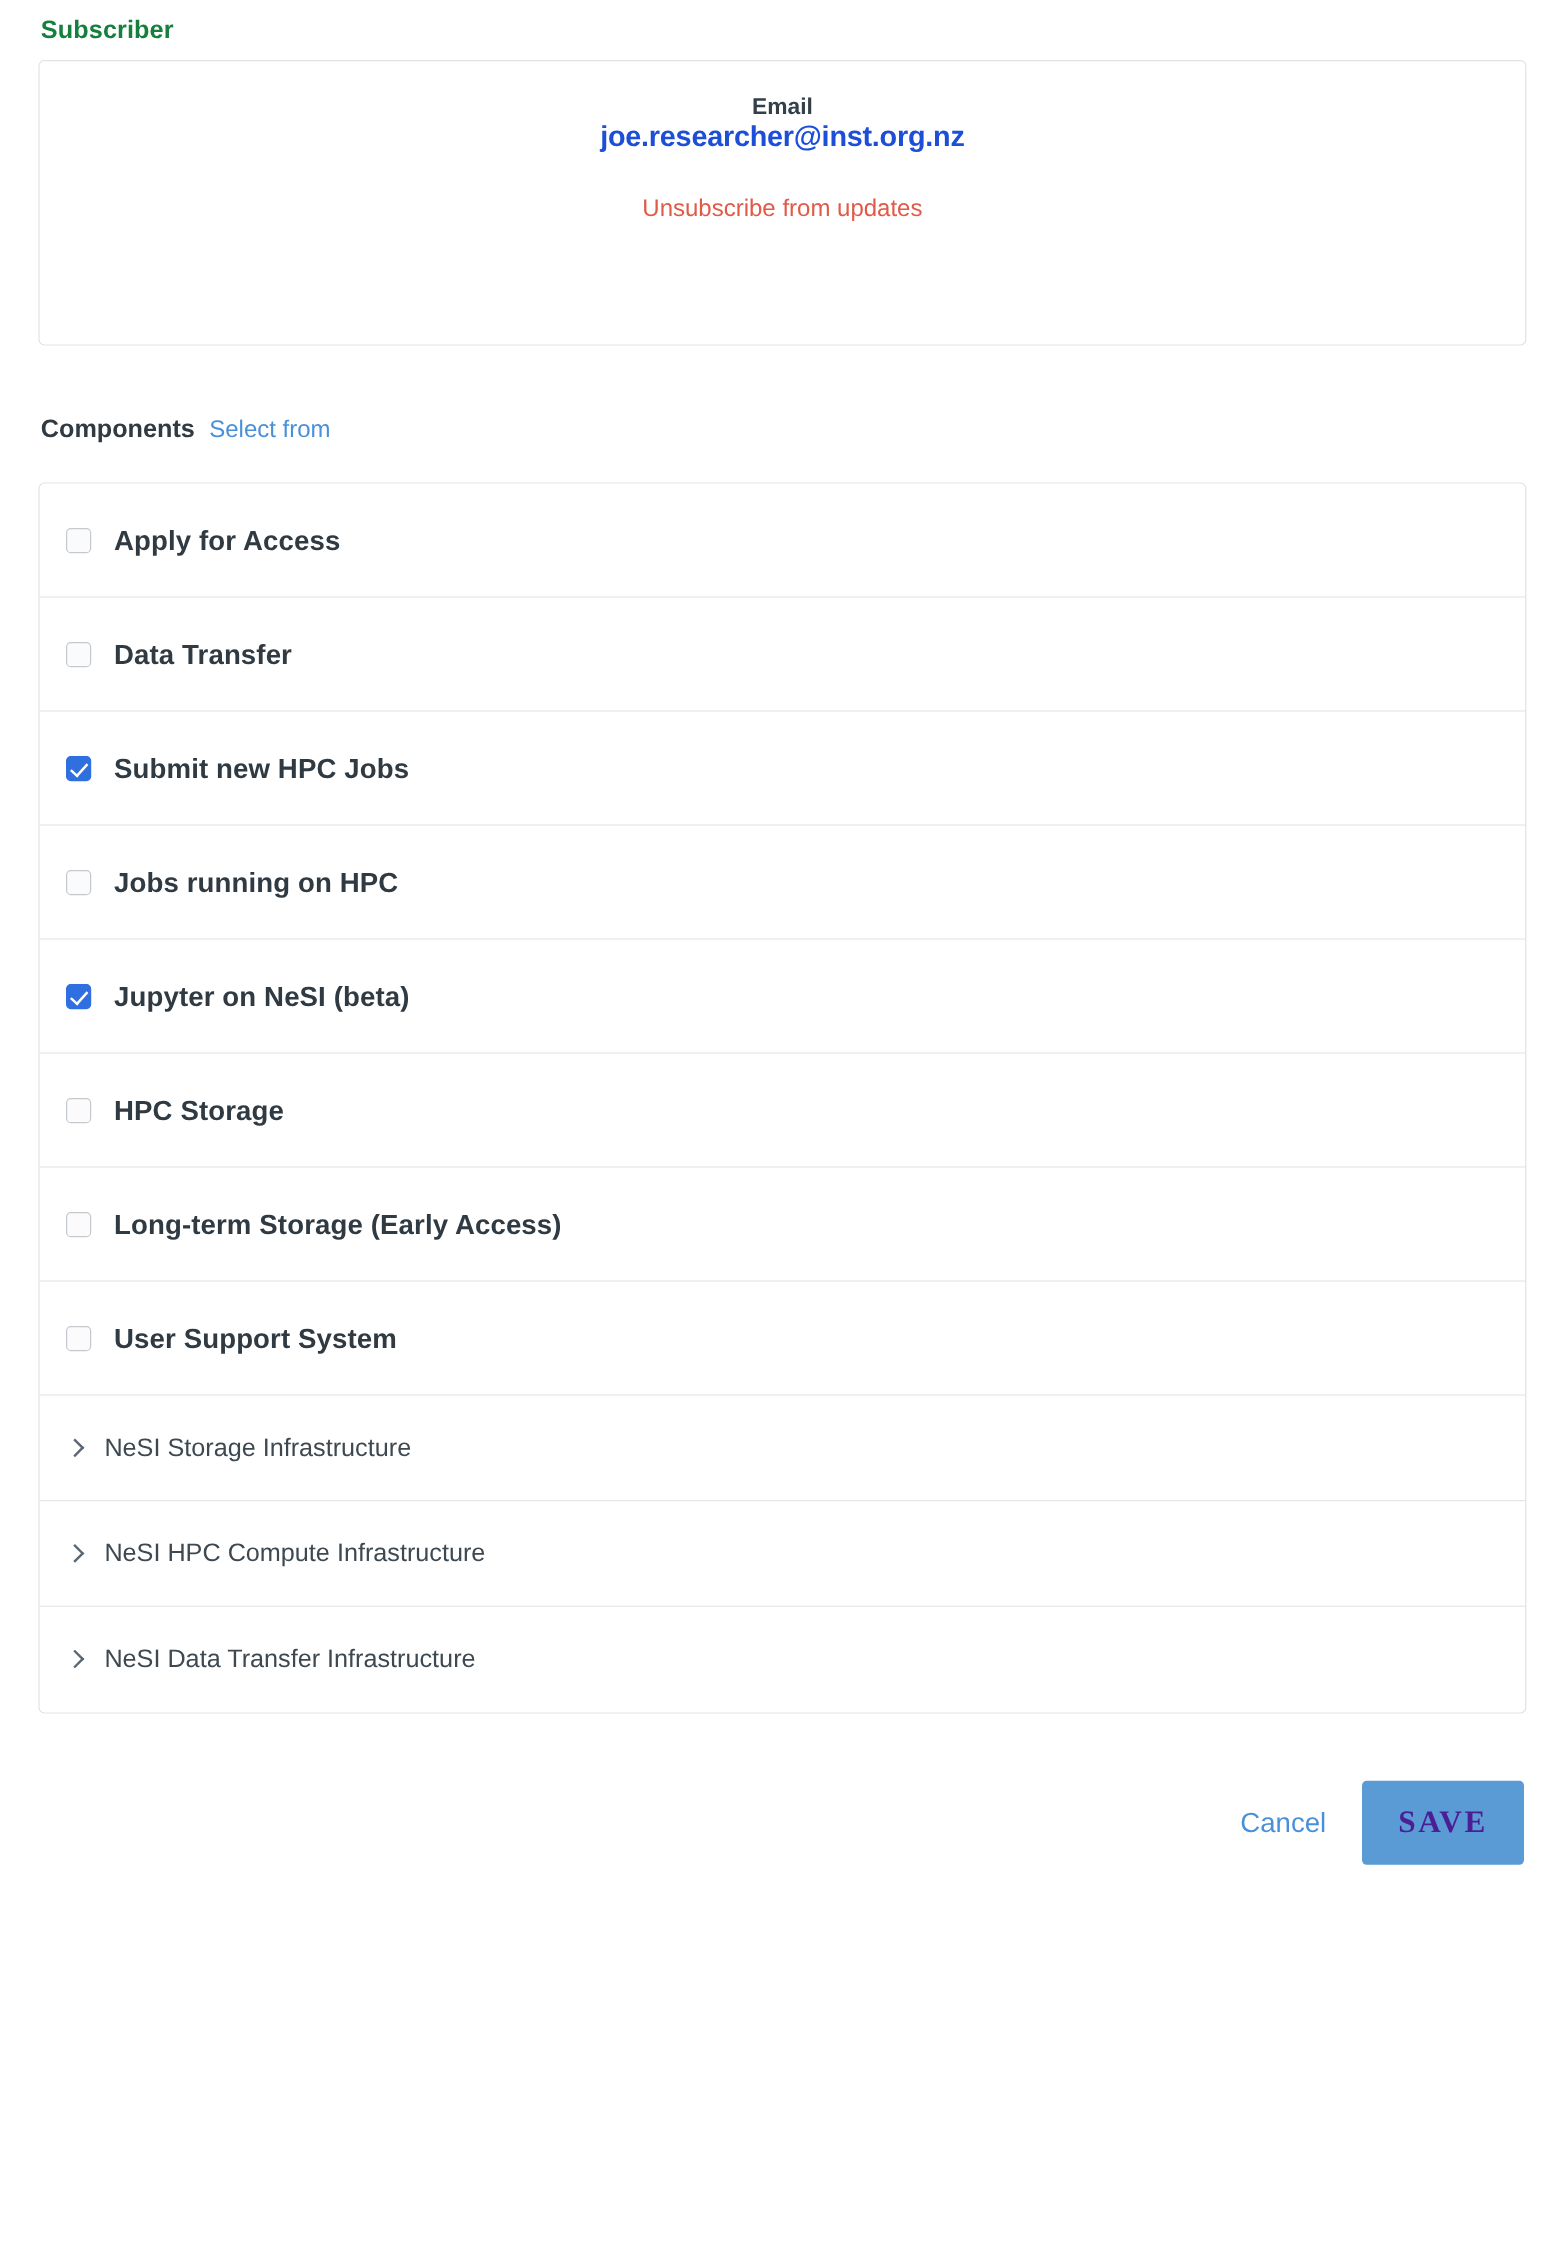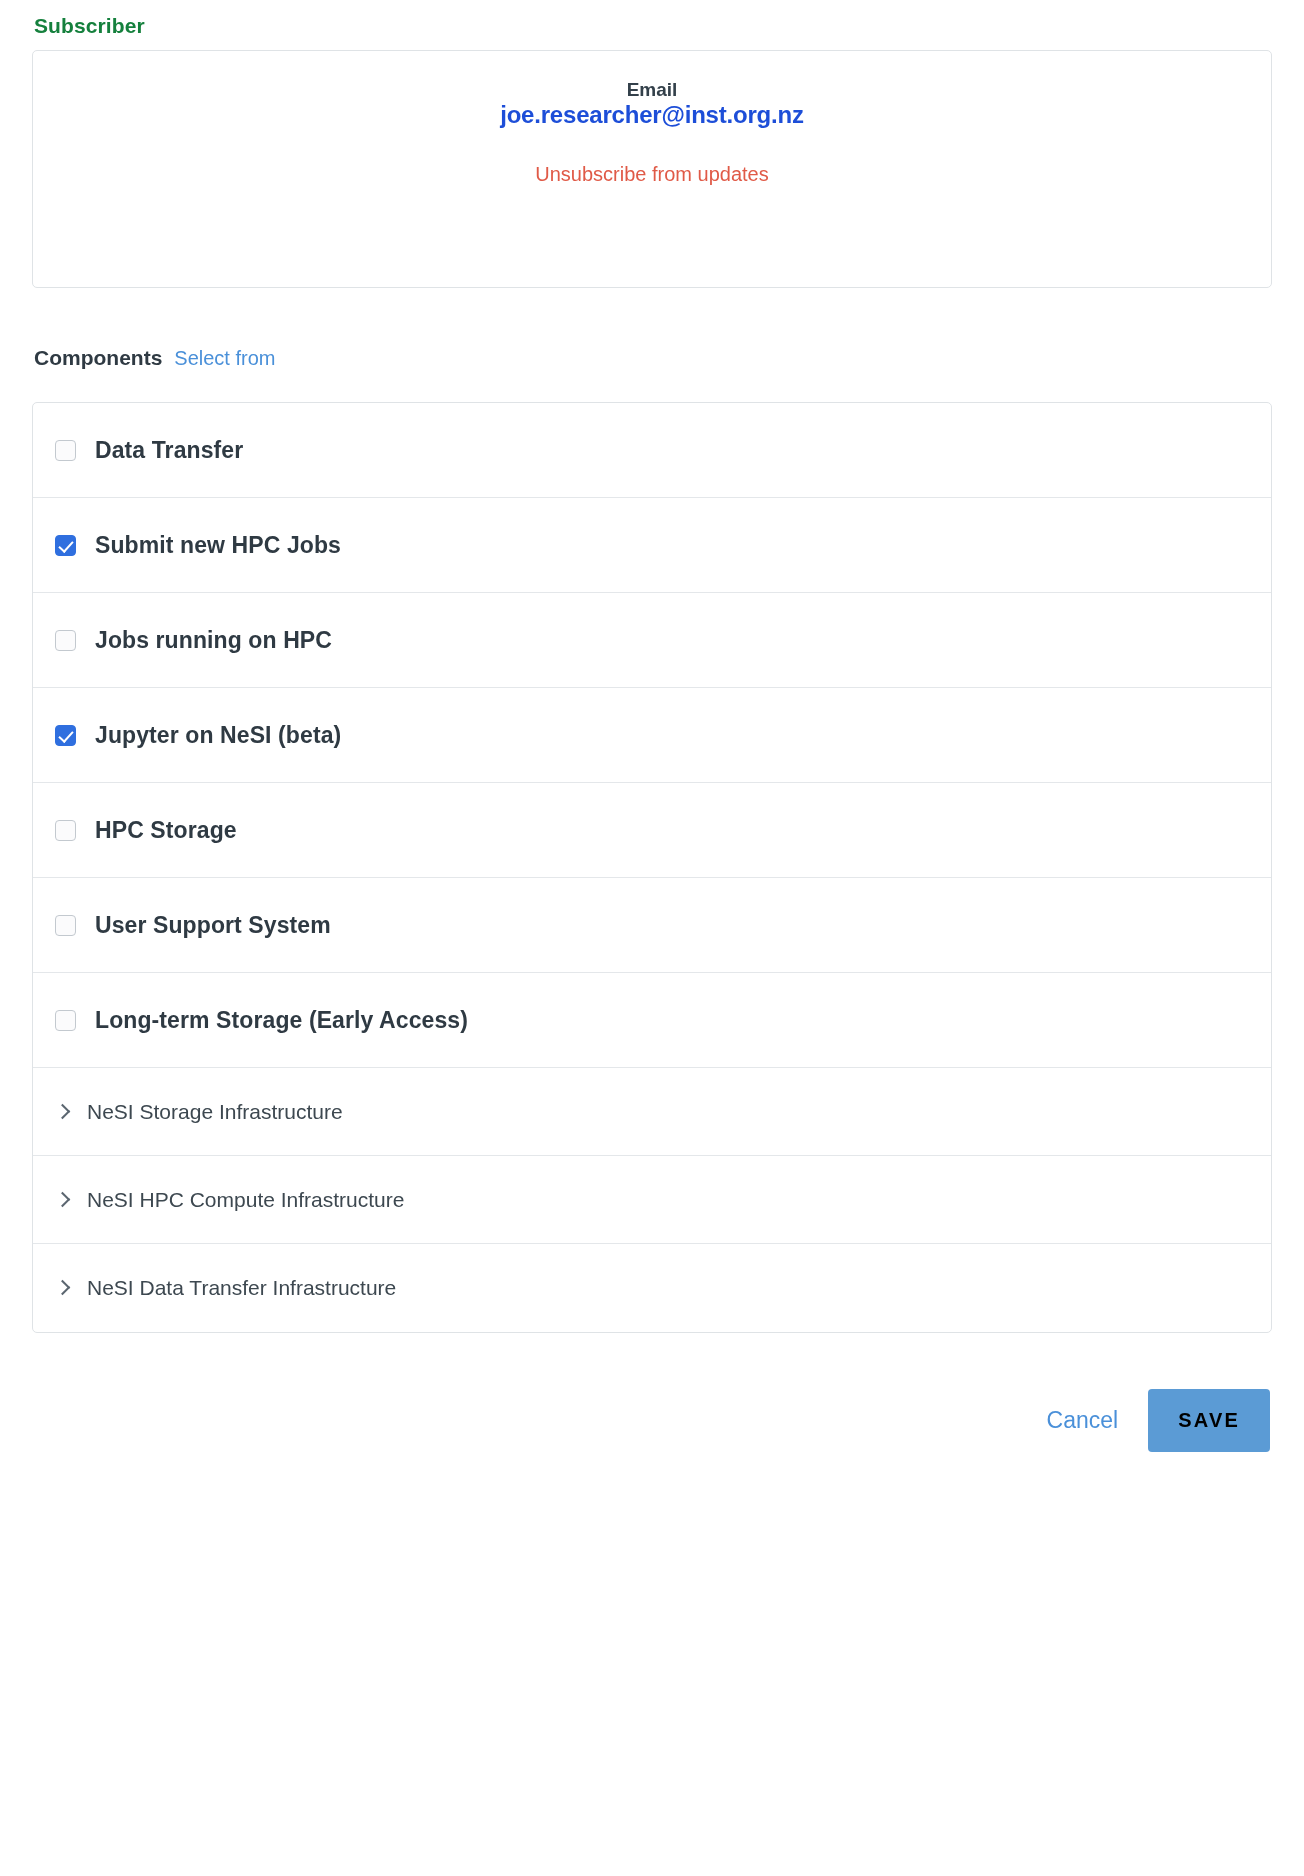--- a/index.html
+++ b/index.html
@@ -164,29 +164,29 @@
     font-size: 23px;
     color: #4a90d9;
     background: none;
     border: none;
     cursor: pointer;
     font-family: "Liberation Sans", sans-serif;
     padding: 6px 4px;
   }
   .save-btn {
     background: #5b9bd5;
-    color: #000000;
+    color: #4c1d95;
     border: none;
     border-radius: 4px;
-    font-size: 20px;
+    font-size: 26px;
     font-weight: bold;
     letter-spacing: 2.2px;
     padding: 20px 30px;
     cursor: pointer;
-    font-family: Liberation Sans, sans-serif;
+    font-family: Liberation Serif, serif;
   }
 </style>
 </head>
 <body>
 
 <div class="page">
 
   <div class="section-label">Subscriber</div>
 
   <div class="card subscriber-card">
@@ -197,20 +197,24 @@
 
   <div class="spacer"></div>
 
   <div class="components-header">
     <span class="title">Components</span>
     <a class="select-none">Select from</a>
   </div>
 
   <div class="card">
 
+    <div class="component-row">
+      <span class="checkbox"></span>
+      <span class="component-label">Apply for Access</span>
+    </div>
 
     <div class="component-row">
       <span class="checkbox"></span>
       <span class="component-label">Data Transfer</span>
     </div>
 
     <div class="component-row">
       <span class="checkbox checked"></span>
       <span class="component-label">Submit new HPC Jobs</span>
     </div>
@@ -225,26 +229,26 @@
       <span class="component-label">Jupyter on NeSI (beta)</span>
     </div>
 
     <div class="component-row">
       <span class="checkbox"></span>
       <span class="component-label">HPC Storage</span>
     </div>
 
     <div class="component-row">
       <span class="checkbox"></span>
+      <span class="component-label">Long-term Storage (Early Access)</span>
+    </div>
+
+    <div class="component-row">
+      <span class="checkbox"></span>
       <span class="component-label">User Support System</span>
-    </div>
-
-    <div class="component-row">
-      <span class="checkbox"></span>
-      <span class="component-label">Long-term Storage (Early Access)</span>
     </div>
 
     <div class="group-row">
       <span class="chevron"></span>
       <span class="group-label">NeSI Storage Infrastructure</span>
     </div>
 
     <div class="group-row">
       <span class="chevron"></span>
       <span class="group-label">NeSI HPC Compute Infrastructure</span>

